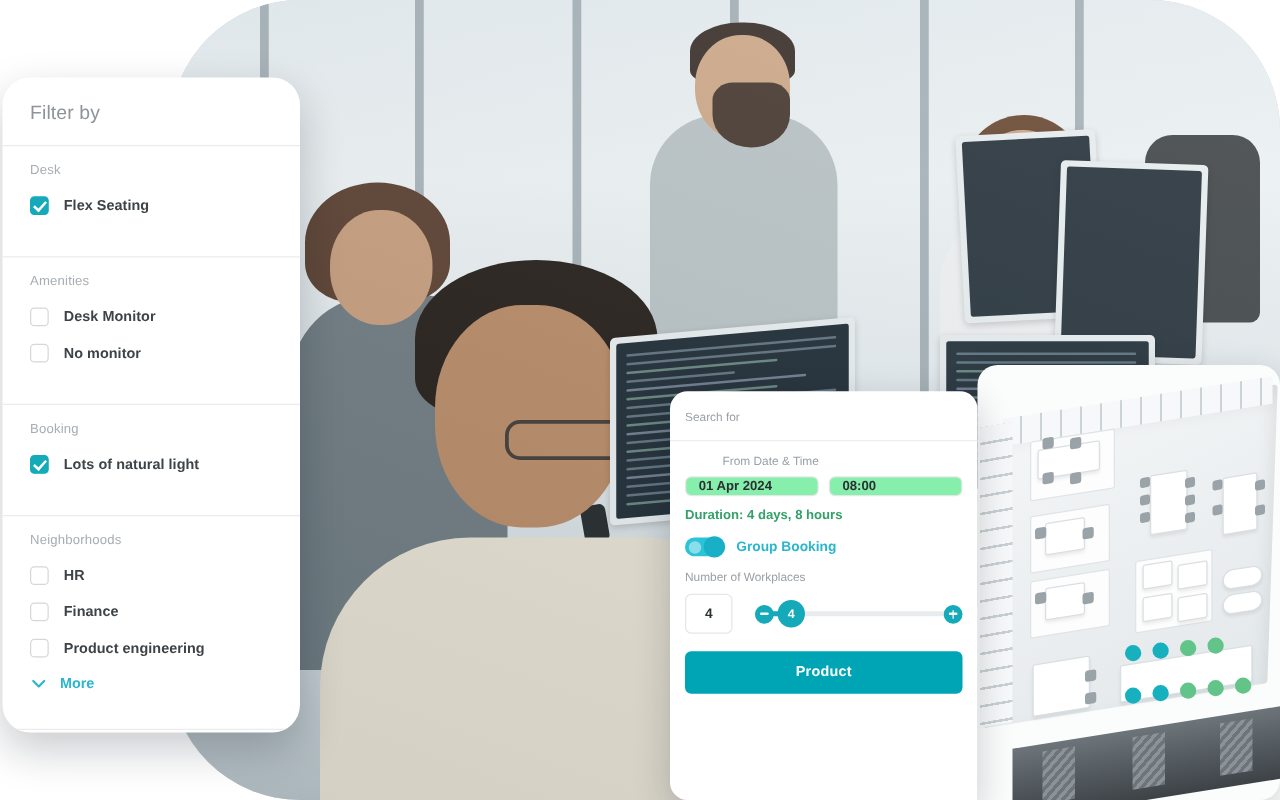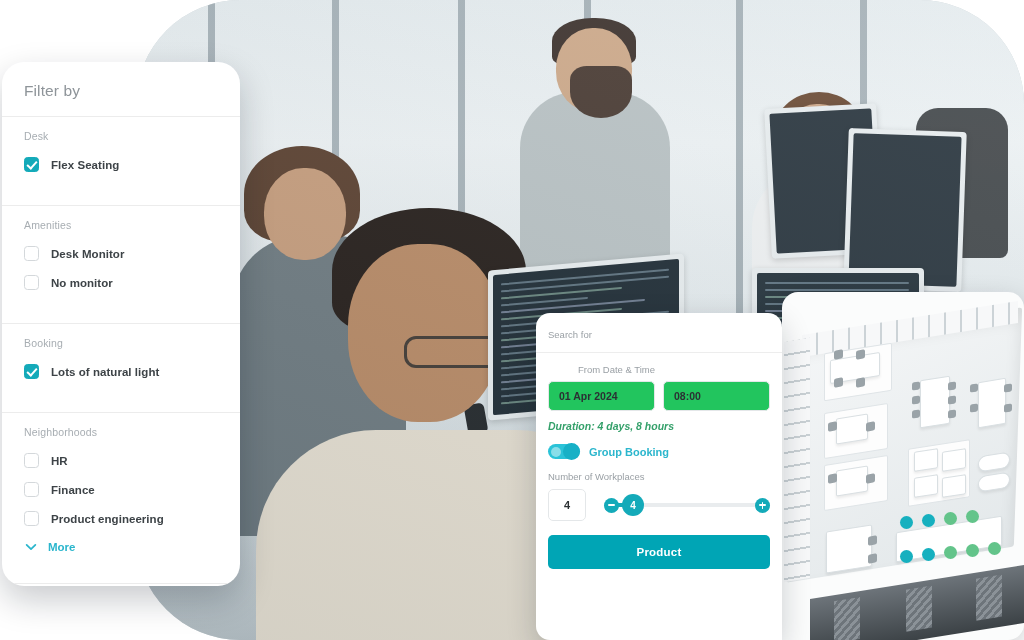--- a/index.html
+++ b/index.html
@@ -117,25 +117,25 @@
   .caret{
     position:absolute;right:1px;bottom:7px;width:0;height:0;
     border-left:4.5px solid transparent;border-right:4.5px solid transparent;
     border-top:6px solid #2f3538;
   }
   .sf-div{height:1px;background:#ededed;margin-top:12px;}
   .bfield{padding:11px 12px 0 12px;}
   .bf-label{font-size:9.5px;color:#9aa0a5;margin-bottom:6px;padding-left:30px;}
   .bf-row{display:flex;gap:8px;}
   .bf-input{
-    flex:1;height:30px;border:1px solid #e4e7e9;border-radius:5px;
+    flex:1;height:16px;border:1px solid #e4e7e9;border-radius:5px;
     display:flex;align-items:center;padding-left:10px;box-sizing:border-box;
-    font-size:10.5px;color:#2b3033;font-weight:700;background:#22c55e;
-  }
-  .duration{font-size:10.5px;color:#34a06a;font-weight:700;padding:9px 12px 0 12px;font-style:italic;}
+    font-size:10.5px;color:#2b3033;font-weight:700;background:#86efac;
+  }
+  .duration{font-size:10.5px;color:#34a06a;font-weight:700;padding:9px 12px 0 12px;}
   .toggle-row{display:flex;align-items:center;padding:12px 12px 0 12px;}
   .toggle{
     width:32px;height:15px;border-radius:9px;background:#2bc3d8;position:relative;margin-right:9px;
   }
   .toggle:before{
     content:"";position:absolute;left:3px;top:2.5px;width:10px;height:10px;border-radius:50%;
     background:rgba(255,255,255,.45);
   }
   .toggle:after{
     content:"";position:absolute;right:0px;top:-1px;width:17px;height:17px;border-radius:50%;

